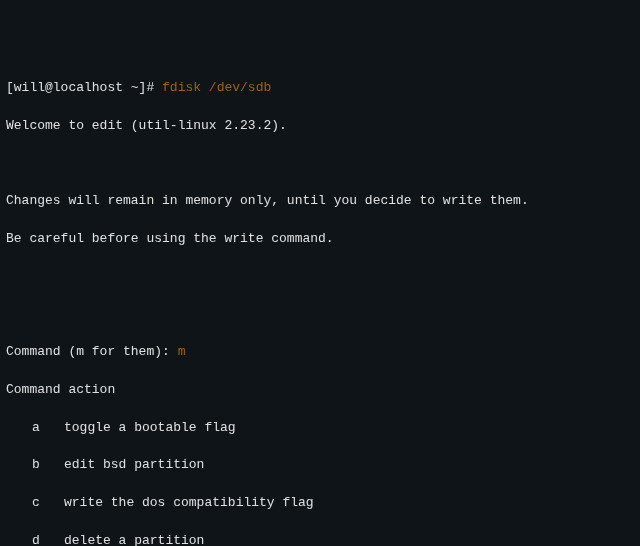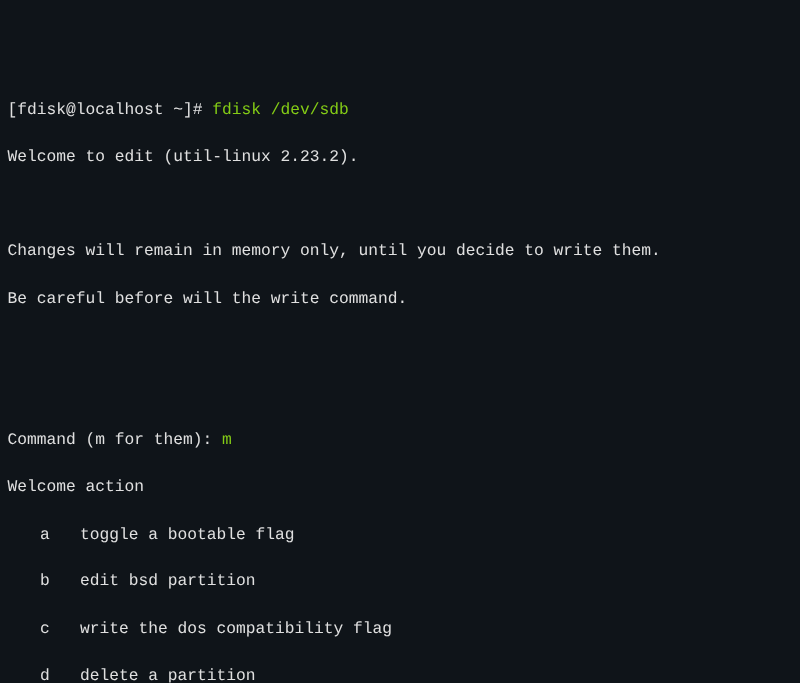--- a/index.html
+++ b/index.html
@@ -7,39 +7,39 @@
       background: #0f1419;
       color: #e0e0e0;
       font-family: "Consolas", "Monaco", "Courier New", monospace;
       font-size: 13px;
       line-height: 1.45;
       padding: 4px 6px;
       width: 640px;
       height: 546px;
       white-space: pre;
     }
-    .cmd-input { color: #84cc16; }
+    .cmd-input { color: #a16207; }
     .term-line { display: block; }
     .indent-1 { padding-left: 26px; }
     .action-key { display: inline-block; width: 32px; }
   </style>
 </head>
 <body>
 
 
 
-<span class="term-line"><span>[fdisk@localhost ~]#</span> <span class="cmd-input">fdisk /dev/sdb</span></span>
+<span class="term-line"><span>[will@localhost ~]#</span> <span class="cmd-input">fdisk /dev/sdb</span></span>
 <span class="term-line">Welcome to edit (util-linux 2.23.2).</span>
 <span class="term-line"> </span>
 <span class="term-line">Changes will remain in memory only, until you decide to write them.</span>
-<span class="term-line">Be careful before will the write command.</span>
+<span class="term-line">Be careful before using the write command.</span>
 <span class="term-line"> </span>
 <span class="term-line"> </span>
 <span class="term-line"><span>Command (m for them): </span><span class="cmd-input">m</span></span>
-<span class="term-line">Welcome action</span>
+<span class="term-line">Command action</span>
 <span class="term-line indent-1"><span class="action-key">a</span><span>toggle a bootable flag</span></span>
 <span class="term-line indent-1"><span class="action-key">b</span><span>edit bsd partition</span></span>
 <span class="term-line indent-1"><span class="action-key">c</span><span>write the dos compatibility flag</span></span>
 <span class="term-line indent-1"><span class="action-key">d</span><span>delete a partition</span></span>
 
 
 
 
 
 

